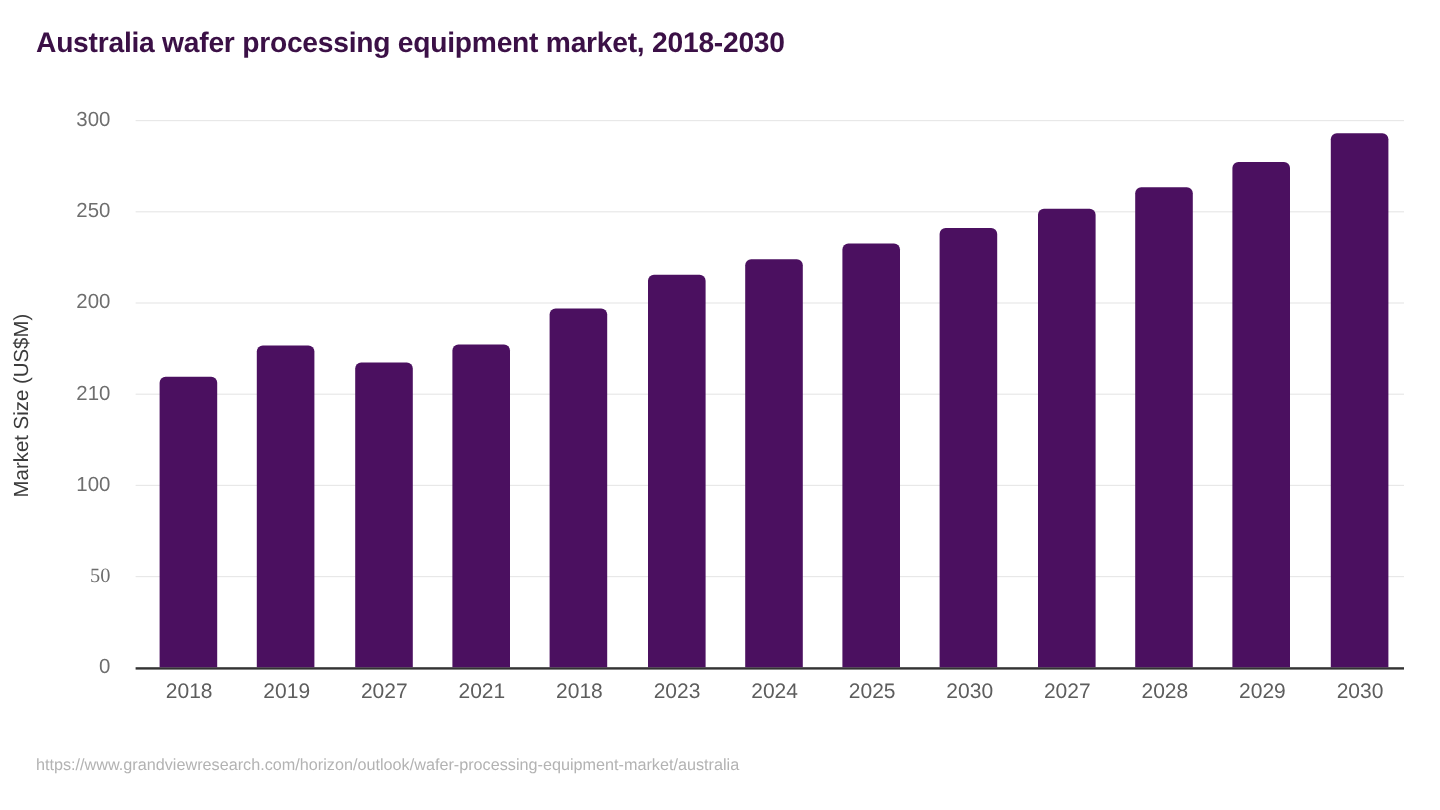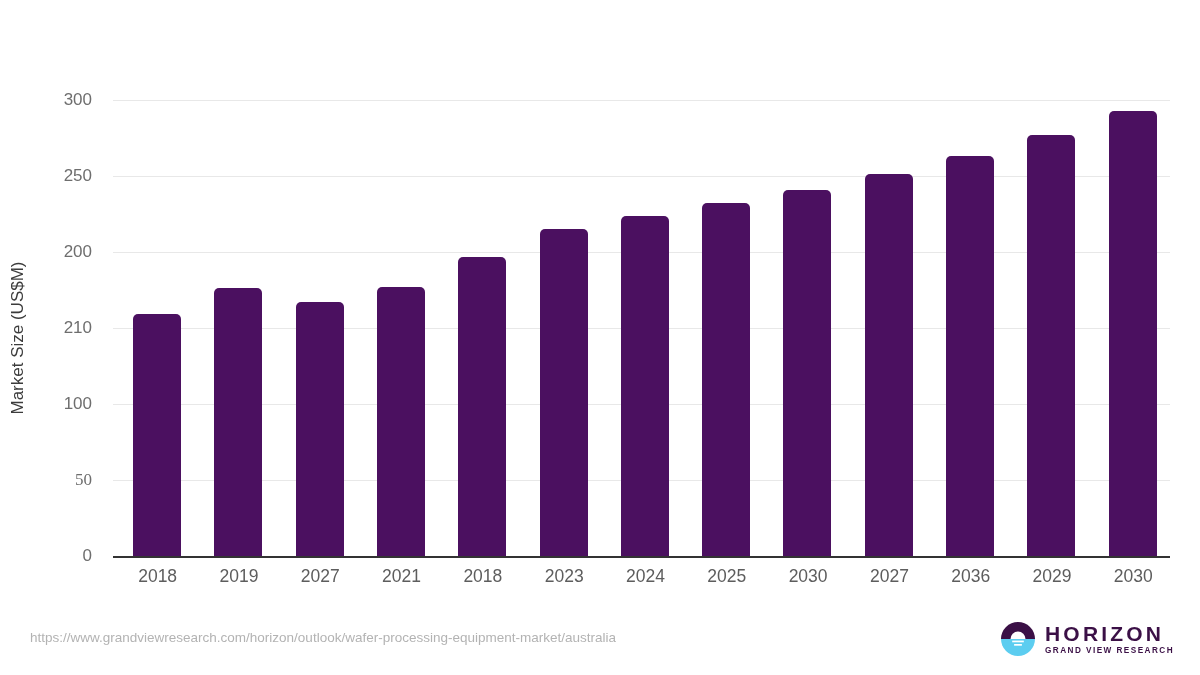--- a/index.html
+++ b/index.html
@@ -162,20 +162,21 @@
     letter-spacing: 1.45px;
     color: #3b1046;
     margin-top: 3px;
   }
 </style>
 </head>
 <body>
 
 <div class="canvas">
 
+  <div class="chart-title">Australia wafer processing equipment market, 2018-2030</div>
 
   <div class="plot-wrap">
 
     <div class="plot-area">
       <div id="gridlines">
           <div class="gridline" style="top: 380px;"></div>
           <div class="gridline" style="top: 304px;"></div>
           <div class="gridline" style="top: 228px;"></div>
           <div class="gridline" style="top: 152px;"></div>
           <div class="gridline" style="top: 76px;"></div>
@@ -241,43 +242,23 @@
         <div class="xtick-label" style="left: 117px; width: 81.3077px;">2018</div>
         <div class="xtick-label" style="left: 198.308px; width: 81.3077px;">2019</div>
         <div class="xtick-label" style="left: 279.615px; width: 81.3077px;">2027</div>
         <div class="xtick-label" style="left: 360.923px; width: 81.3077px;">2021</div>
         <div class="xtick-label" style="left: 442.231px; width: 81.3077px;">2018</div>
         <div class="xtick-label" style="left: 523.538px; width: 81.3077px;">2023</div>
         <div class="xtick-label" style="left: 604.846px; width: 81.3077px;">2024</div>
         <div class="xtick-label" style="left: 686.154px; width: 81.3077px;">2025</div>
         <div class="xtick-label" style="left: 767.462px; width: 81.3077px;">2030</div>
         <div class="xtick-label" style="left: 848.769px; width: 81.3077px;">2027</div>
-        <div class="xtick-label" style="left: 930.077px; width: 81.3077px;">2036</div>
+        <div class="xtick-label" style="left: 930.077px; width: 81.3077px;">2028</div>
         <div class="xtick-label" style="left: 1011.38px; width: 81.3077px;">2029</div>
         <div class="xtick-label" style="left: 1092.69px; width: 81.3077px;">2030</div>
       </div>
 
   </div>
 
   <div class="source-url">https://www.grandviewresearch.com/horizon/outlook/wafer-processing-equipment-market/australia</div>
 
-  <div class="logo">
-    <svg class="logo-mark" viewBox="0 0 36 36">
-      <defs>
-        <clipPath id="circ">
-            <circle cx="18" cy="18" r="17"></circle>
-          </clipPath>
-      </defs>
-      <g clip-path="url(#circ)">
-        <rect x="0" y="0" width="36" height="18" fill="#3b1046"></rect>
-        <rect x="0" y="18" width="36" height="18" fill="#5ccdf0"></rect>
-        <path d="M10.5 18 a7.5 7.5 0 0 1 15 0 z" fill="#ffffff"></path>
-        <rect x="12.2" y="19.6" width="11.6" height="1.7" fill="#ffffff"></rect>
-        <rect x="14.1" y="23.0" width="7.8" height="1.7" fill="#ffffff"></rect>
-      </g>
-    </svg>
-    <div class="logo-text">
-      <div class="logo-word">HORIZON</div>
-      <div class="logo-sub">GRAND VIEW RESEARCH</div>
-    </div>
-  </div>
 
 </div>
 
 </body></html>

